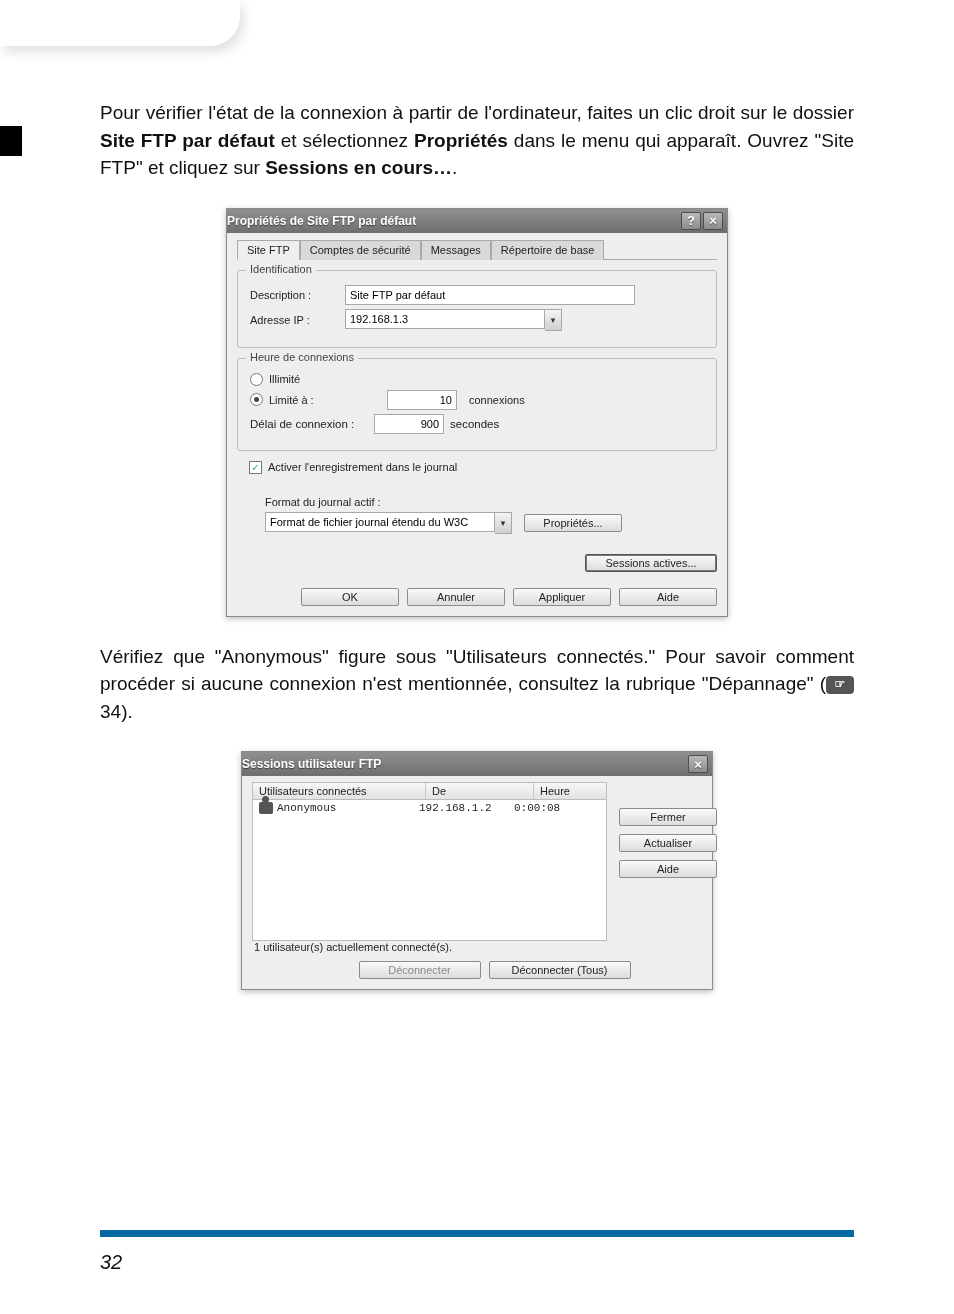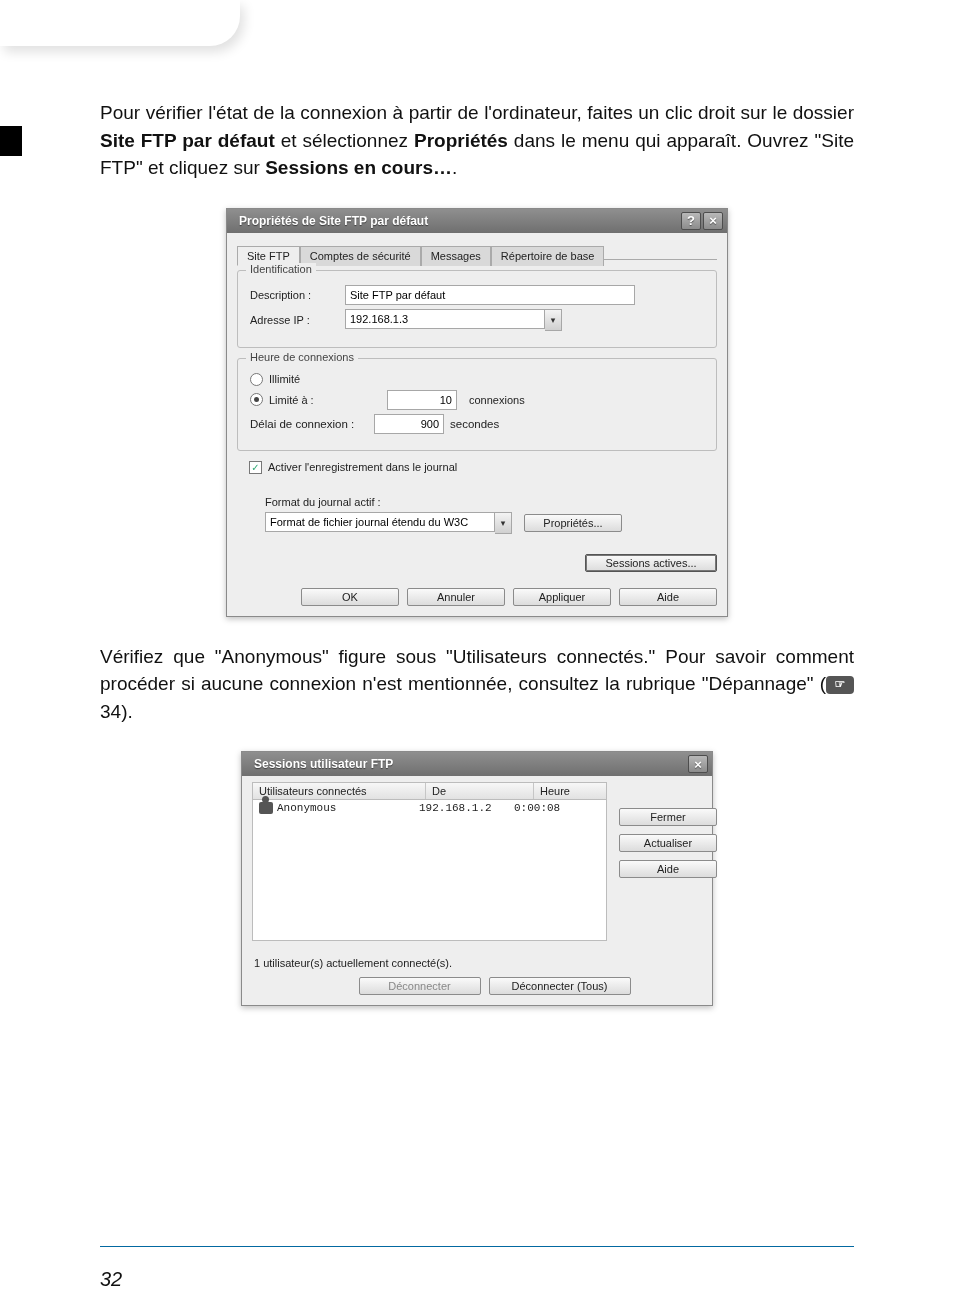--- a/index.html
+++ b/index.html
@@ -45,21 +45,21 @@
     background: linear-gradient(#e9e9e9,#efefef);
     border: 1px solid #8a8a8a;
     box-shadow: 0 2px 6px rgba(0,0,0,.25);
     font-size: 11.5px;
     color:#222;
   }
   .dlg-title {
     background: linear-gradient(#8f8f8f,#6f6f6f);
     color:#fff;
     font-weight:700;
-    padding: 3px 4px 3px 12px;
+    padding: 3px 4px 3px 0;
     display:flex;
     align-items:center;
     text-shadow: 0 1px 1px rgba(0,0,0,.5);
   }
   .dlg-title .t { flex:1; font-size:12px; }
   .ttl-btn {
     width:18px; height:16px;
     background: linear-gradient(#b8b8b8,#8c8c8c);
     border:1px solid #4d4d4d;
     border-radius:2px;
@@ -70,21 +70,21 @@
   .dlg-body { padding: 6px 10px 10px 10px; background:#eee; }
 
   .tabs { display:flex; border-bottom:1px solid #aaa; margin-bottom:10px; }
   .tab {
     padding:3px 9px;
     border:1px solid #aaa;
     border-bottom:none;
     background:#d9d9d9;
     font-size:11px;
     position:relative;
-    top:7px;
+    top:1px;
   }
   .tab.active { background:#eee; border-bottom:1px solid #eee; }
 
   .group {
     border:1px solid #bdbdbd;
     border-radius:3px;
     padding:10px 12px 12px 12px;
     margin-bottom:10px;
     position:relative;
   }
@@ -151,21 +151,21 @@
   .listrow{ display:flex; padding:2px 6px; align-items:center;}
   .col-user{ width:160px; display:flex; gap:4px; align-items:center;}
   .col-de{ width:95px;}
   .col-heure{ width:60px;}
   .usericon{ width:14px;height:12px;background:#555;border-radius:2px;position:relative;}
   .usericon::before{content:"";position:absolute;top:-6px;left:3px;width:7px;height:7px;border-radius:50%;background:#555;}
 
   .sidebtns{ display:flex;flex-direction:column;gap:8px; margin-left:12px;}
   .dlg2-row{ display:flex; }
 
-  .footline{ border-top:1px solid #0369a1; margin-top:240px; padding-top:21px;}
+  .footline{ border-top:7px solid #0369a1; margin-top:240px; padding-top:14px;}
   .pagenum{ font-style:italic; font-size:20px; }
   .pillref{
     display:inline-flex;align-items:center;justify-content:center;
     width:28px;height:18px;background:#555;color:#fff;border-radius:4px;
     font-size:12px;font-weight:700;vertical-align:middle;
   }
   .muted{ color:#888;margin-left:35px; }
 </style>
 </head>
 <body>
@@ -290,21 +290,21 @@
               </div>
             </div>
           </div>
           <div class="sidebtns">
             <div style="height:18px"></div>
             <div class="btn">Fermer</div>
             <div class="btn">Actualiser</div>
             <div class="btn">Aide</div>
           </div>
         </div>
-        <div style="margin:16px 0 8px 2px;font-size:11px">1 utilisateur(s) actuellement connecté(s).</div>
+        <div style="margin:0 0 8px 2px;font-size:11px">1 utilisateur(s) actuellement connecté(s).</div>
         <div class="btn-row" style="justify-content:center">
           <div class="btn muted" style="min-width:100px">Déconnecter</div>
           <div class="btn" style="min-width:120px">Déconnecter (Tous)</div>
         </div>
       </div>
     </div>
   </div>
 
   <div class="footline">
     <span class="pagenum">32</span>

